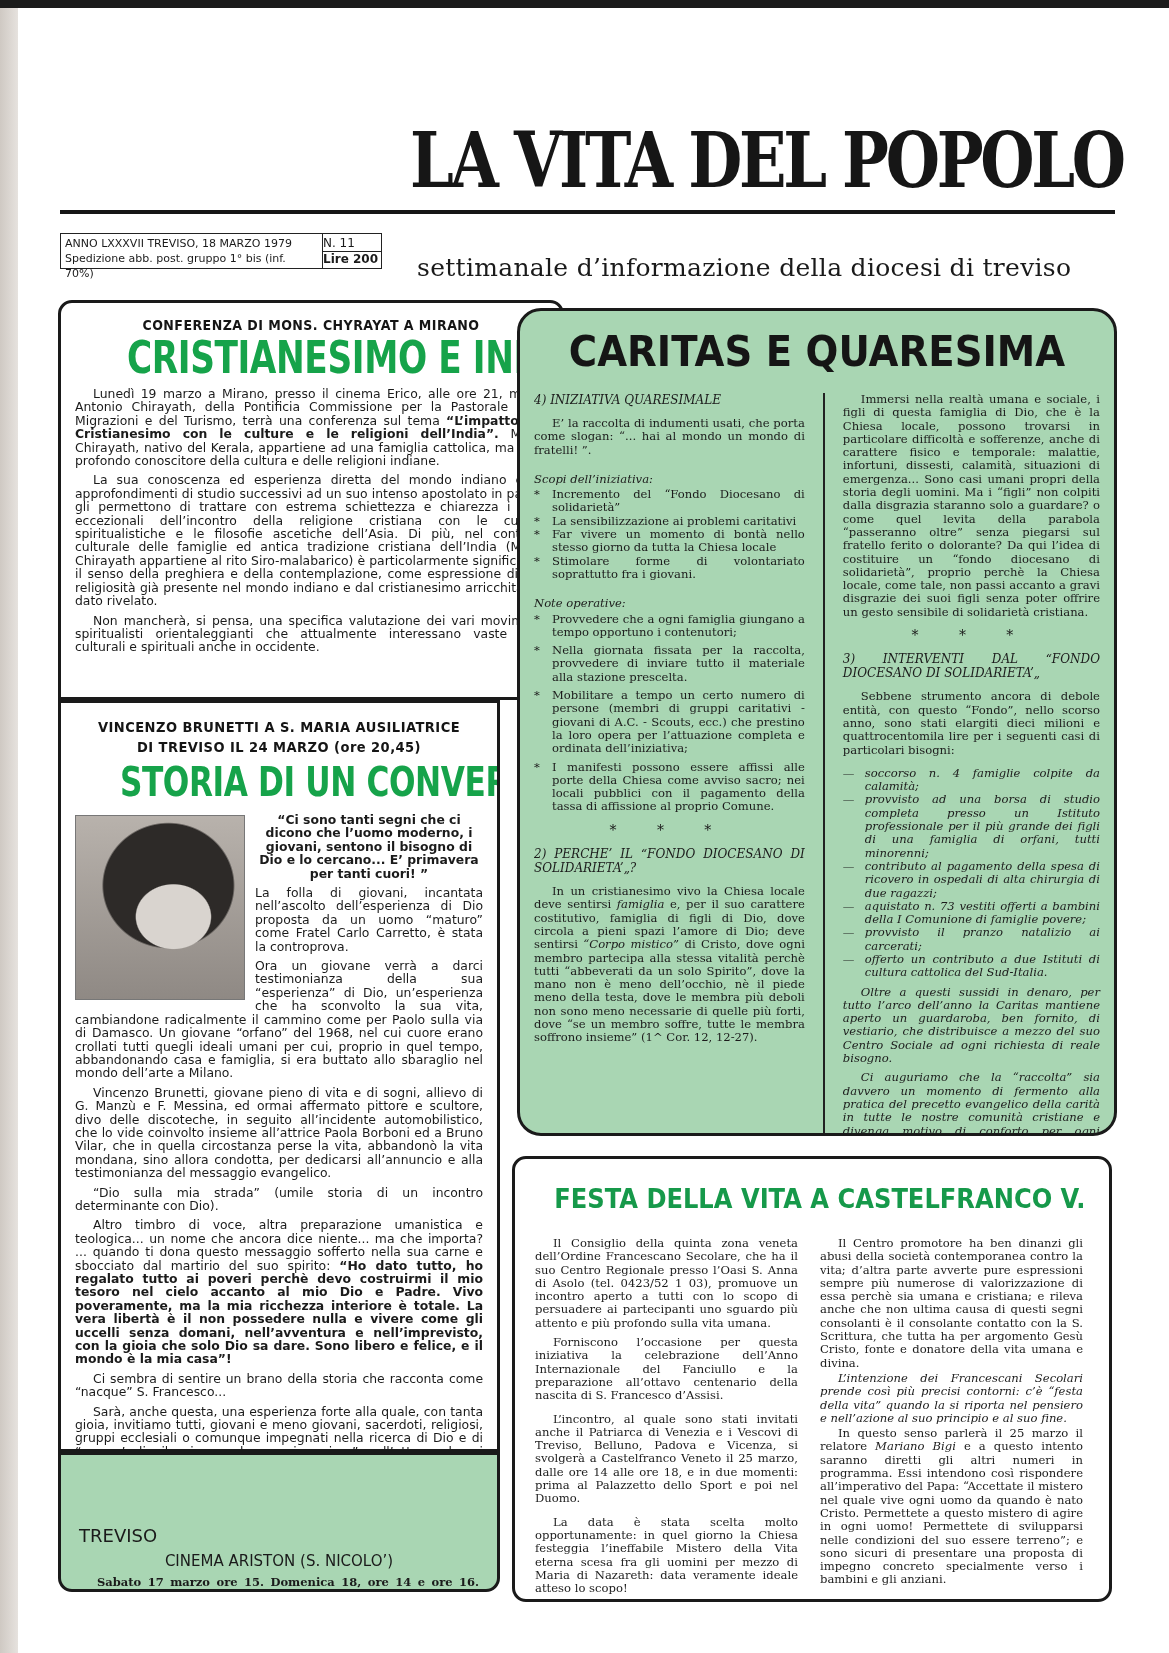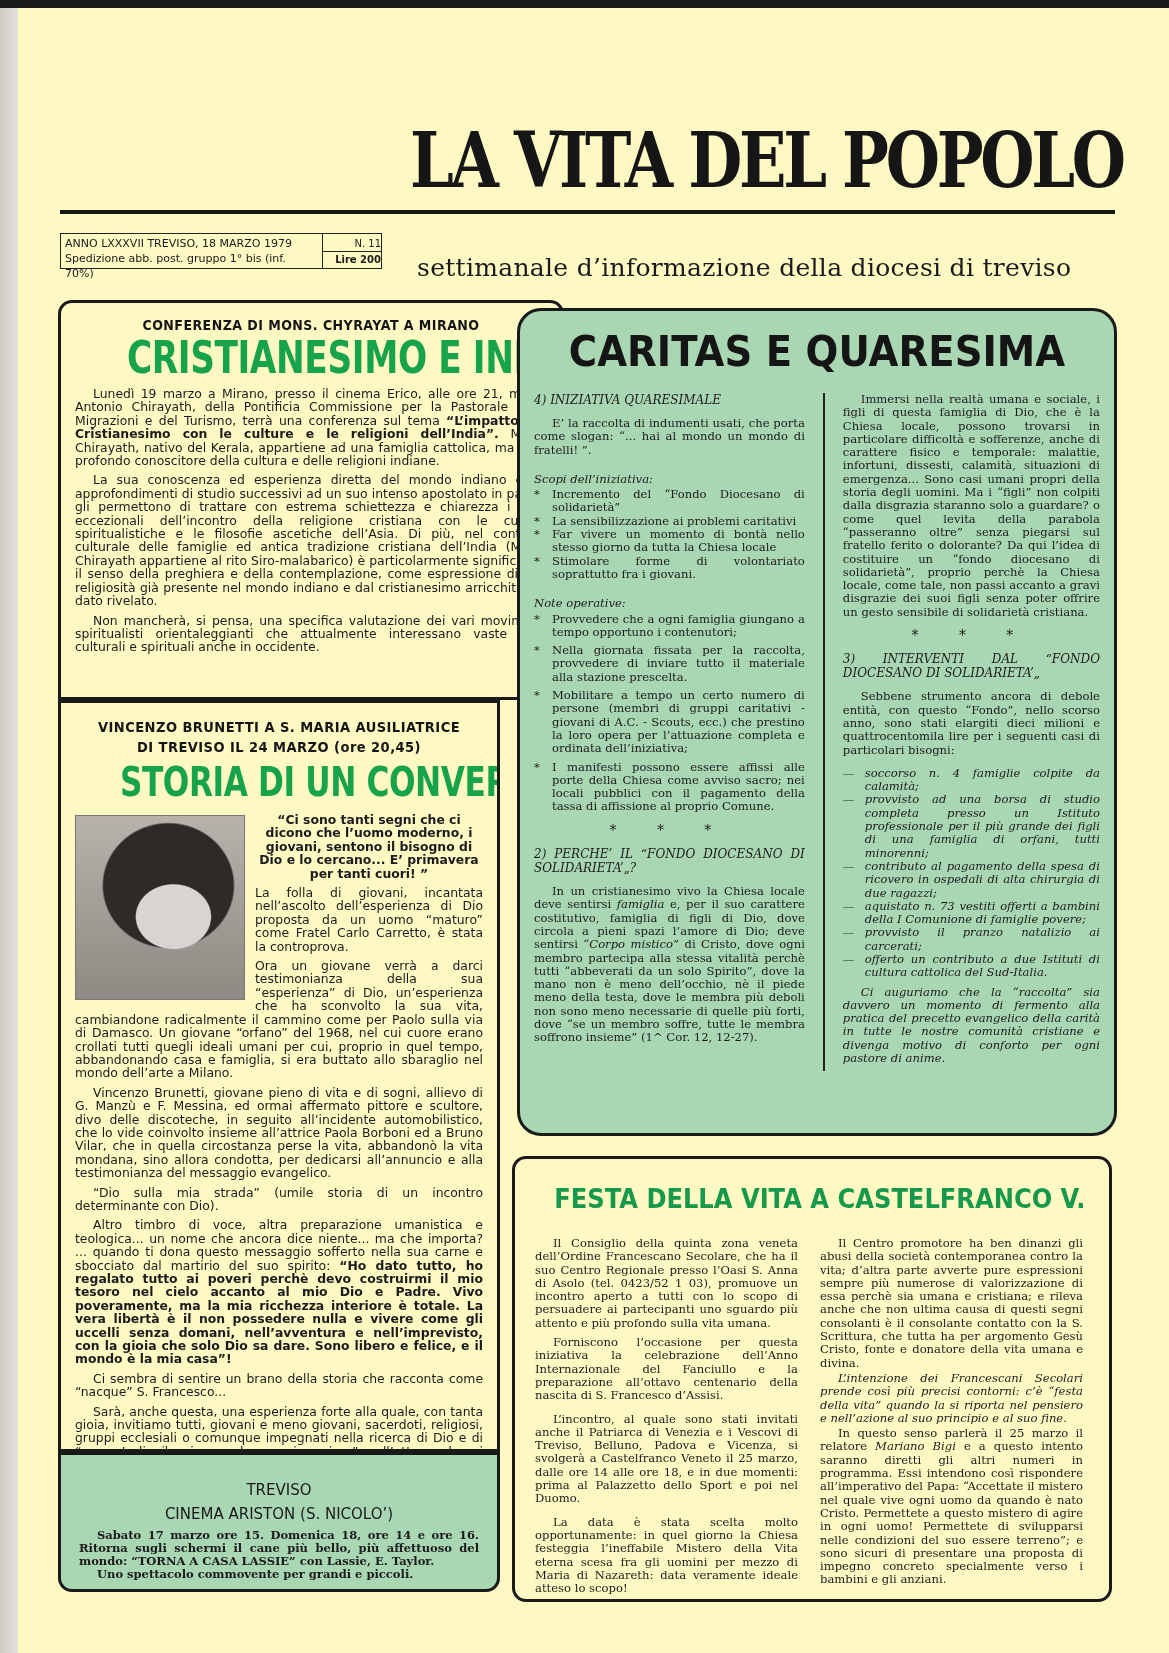--- a/index.html
+++ b/index.html
@@ -5,21 +5,21 @@
   * { box-sizing: border-box; margin: 0; padding: 0; }
   html, body { width: 1169px; height: 1653px; overflow: hidden; }
   body {
     background: #1b1b1b;
     font-family: "DejaVu Sans", sans-serif;
     color: #1a1a1a;
     position: relative;
   }
   .page {
     position: absolute; left: 0; top: 8px; width: 1169px; height: 1645px;
-    background: #fef9c3;
+    background: #ffffff;
   }
   .page-left-edge {
     position: absolute; left: 0; top: 0; width: 18px; height: 100%;
     background: linear-gradient(90deg, #cfc9c3, #e6e2de);
   }
   
   .masthead-title {
     position: absolute; left: 410px; top: 105px; width: 710px; height: 95px;
     font-family: "DejaVu Serif", serif; font-weight: bold;
     font-size: 76px; line-height: 95px; letter-spacing: -4px;
@@ -29,21 +29,21 @@
   .masthead-rule {
     position: absolute; left: 60px; top: 202px; width: 1055px; height: 4px; background: #161616;
   }
   .issue-box {
     position: absolute; left: 60px; top: 225px; width: 322px; height: 36px;
     border: 1.5px solid #222; display: flex;
   }
   .issue-left {
     width: 262px; padding: 2px 4px; font-size: 11px; line-height: 15px; border-right: 1.5px solid #222;
   }
-  .issue-right { width: 58px; text-align: right; font-size: 10px; line-height: 15px; padding-top: 2px; }
+  .issue-right { width: 58px; text-align: left; font-size: 12px; line-height: 15px; padding-top: 2px; }
   .issue-right .num { border-bottom: 1.5px solid #222; }
   .tagline {
     position: absolute; left: 417px; top: 245px;
     font-family: "DejaVu Serif", serif; font-size: 25px; color: #1a1a1a; letter-spacing: 0.3px;
   }
   
   .box {
     position: absolute; border: 3px solid #1a1a1a; border-radius: 24px; overflow: hidden;
   }
   .green { background: #a9d6b3; }
@@ -123,21 +123,21 @@
       <p>Ora un giovane verrà a darci testimonianza della sua “esperienza” di Dio, un’esperienza che ha sconvolto la sua vita, cambiandone radicalmente il cammino come per Paolo sulla via di Damasco. Un giovane “orfano” del 1968, nel cui cuore erano crollati tutti quegli ideali umani per cui, proprio in quel tempo, abbandonando casa e famiglia, si era buttato allo sbaraglio nel mondo dell’arte a Milano.</p>
       <p class="indent">Vincenzo Brunetti, giovane pieno di vita e di sogni, allievo di G. Manzù e F. Messina, ed ormai affermato pittore e scultore, divo delle discoteche, in seguito all’incidente automobilistico, che lo vide coinvolto insieme all’attrice Paola Borboni ed a Bruno Vilar, che in quella circostanza perse la vita, abbandonò la vita mondana, sino allora condotta, per dedicarsi all’annuncio e alla testimonianza del messaggio evangelico.</p>
       <p class="indent">“Dio sulla mia strada” (umile storia di un incontro determinante con Dio).</p>
       <p class="indent"><span>Altro timbro di voce, altra preparazione umanistica e teologica... un nome che ancora dice niente... ma che importa? ... quando ti dona questo messaggio sofferto nella sua carne e sbocciato dal martirio del suo spirito: </span><span class="bold">“Ho dato tutto, ho regalato tutto ai poveri perchè devo costruirmi il mio tesoro nel cielo accanto al mio Dio e Padre. Vivo poveramente, ma la mia ricchezza interiore è totale. La vera libertà è il non possedere nulla e vivere come gli uccelli senza domani, nell’avventura e nell’imprevisto, con la gioia che solo Dio sa dare. Sono libero e felice, e il mondo è la mia casa”!</span></p>
       <p class="indent">Ci sembra di sentire un brano della storia che racconta come “nacque” S. Francesco...</p>
       <p class="indent">Sarà, anche questa, una esperienza forte alla quale, con tanta gioia, invitiamo tutti, giovani e meno giovani, sacerdoti, religiosi, gruppi ecclesiali o comunque impegnati nella ricerca di Dio e di “un po’ di silenzio per la propria anima” nell’attesa che si accenda, od aumenti, la speranza nel loro cuore.</p>
     </div>
   </div>
 
   <div class="box green" style="left:58px; top:1444px; width:442px; height:140px; padding:26px 18px 8px 18px; border-radius:0 0 14px 14px;">
-    <div style="text-align:center; font-size:15px; margin-bottom:6px;">TREVISO</div>
+    <div style="font-size:18px; margin-bottom:6px;margin-top:44px;">TREVISO</div>
     <div style="text-align:center; font-size:15px; margin-bottom:6px;">CINEMA ARISTON (S. NICOLO’)</div>
     <div class="serif-body bold" style="font-size:11.5px; line-height:13px;">
       <p class="indent" style="margin-bottom:0;">Sabato 17 marzo ore 15. Domenica 18, ore 14 e ore 16. Ritorna sugli schermi il cane più bello, più affettuoso del mondo: “TORNA A CASA LASSIE” con Lassie, E. Taylor.</p>
       <p class="indent">Uno spettacolo commovente per grandi e piccoli.</p>
     </div>
   </div>
 
   <div class="box green" style="left:517px; top:300px; width:600px; height:828px; padding:14px 14px 8px 14px;">
     <div class="caritas-title" style="line-height:54px; margin-bottom:14px;">CARITAS E QUARESIMA</div>
     <div style="display:flex; gap:18px;">
@@ -206,20 +206,21 @@
               <span>aquistato n. 73 vestiti offerti a bambini della I Comunione di famiglie povere;</span>
             </div>
           <div class="bullet">
               <span class="mark" style="width:14px;">—</span>
               <span>provvisto il pranzo natalizio ai carcerati;</span>
             </div>
           <div class="bullet" style="margin-bottom:6px;">
               <span class="mark" style="width:14px;">—</span>
               <span>offerto un contributo a due Istituti di cultura cattolica del Sud-Italia.</span>
             </div>
+          <p class="indent">Oltre a questi sussidi in denaro, per tutto l’arco dell’anno la Caritas mantiene aperto un guardaroba, ben fornito, di vestiario, che distribuisce a mezzo del suo Centro Sociale ad ogni richiesta di reale bisogno.</p>
           <p class="indent">Ci auguriamo che la “raccolta” sia davvero un momento di fermento alla pratica del precetto evangelico della carità in tutte le nostre comunità cristiane e divenga motivo di conforto per ogni pastore di anime.</p>
         </div>
       </div>
     </div>
   </div>
 
   <div class="box" style="left:512px; top:1148px; width:600px; height:446px; padding:22px 26px 8px 20px; border-radius:14px;">
     <div class="festa-title" style="line-height:36px; margin-bottom:20px;">FESTA DELLA VITA A CASTELFRANCO V.</div>
     <div style="display:flex; gap:22px;">
       <div class="serif-body" style="width:270px;">

